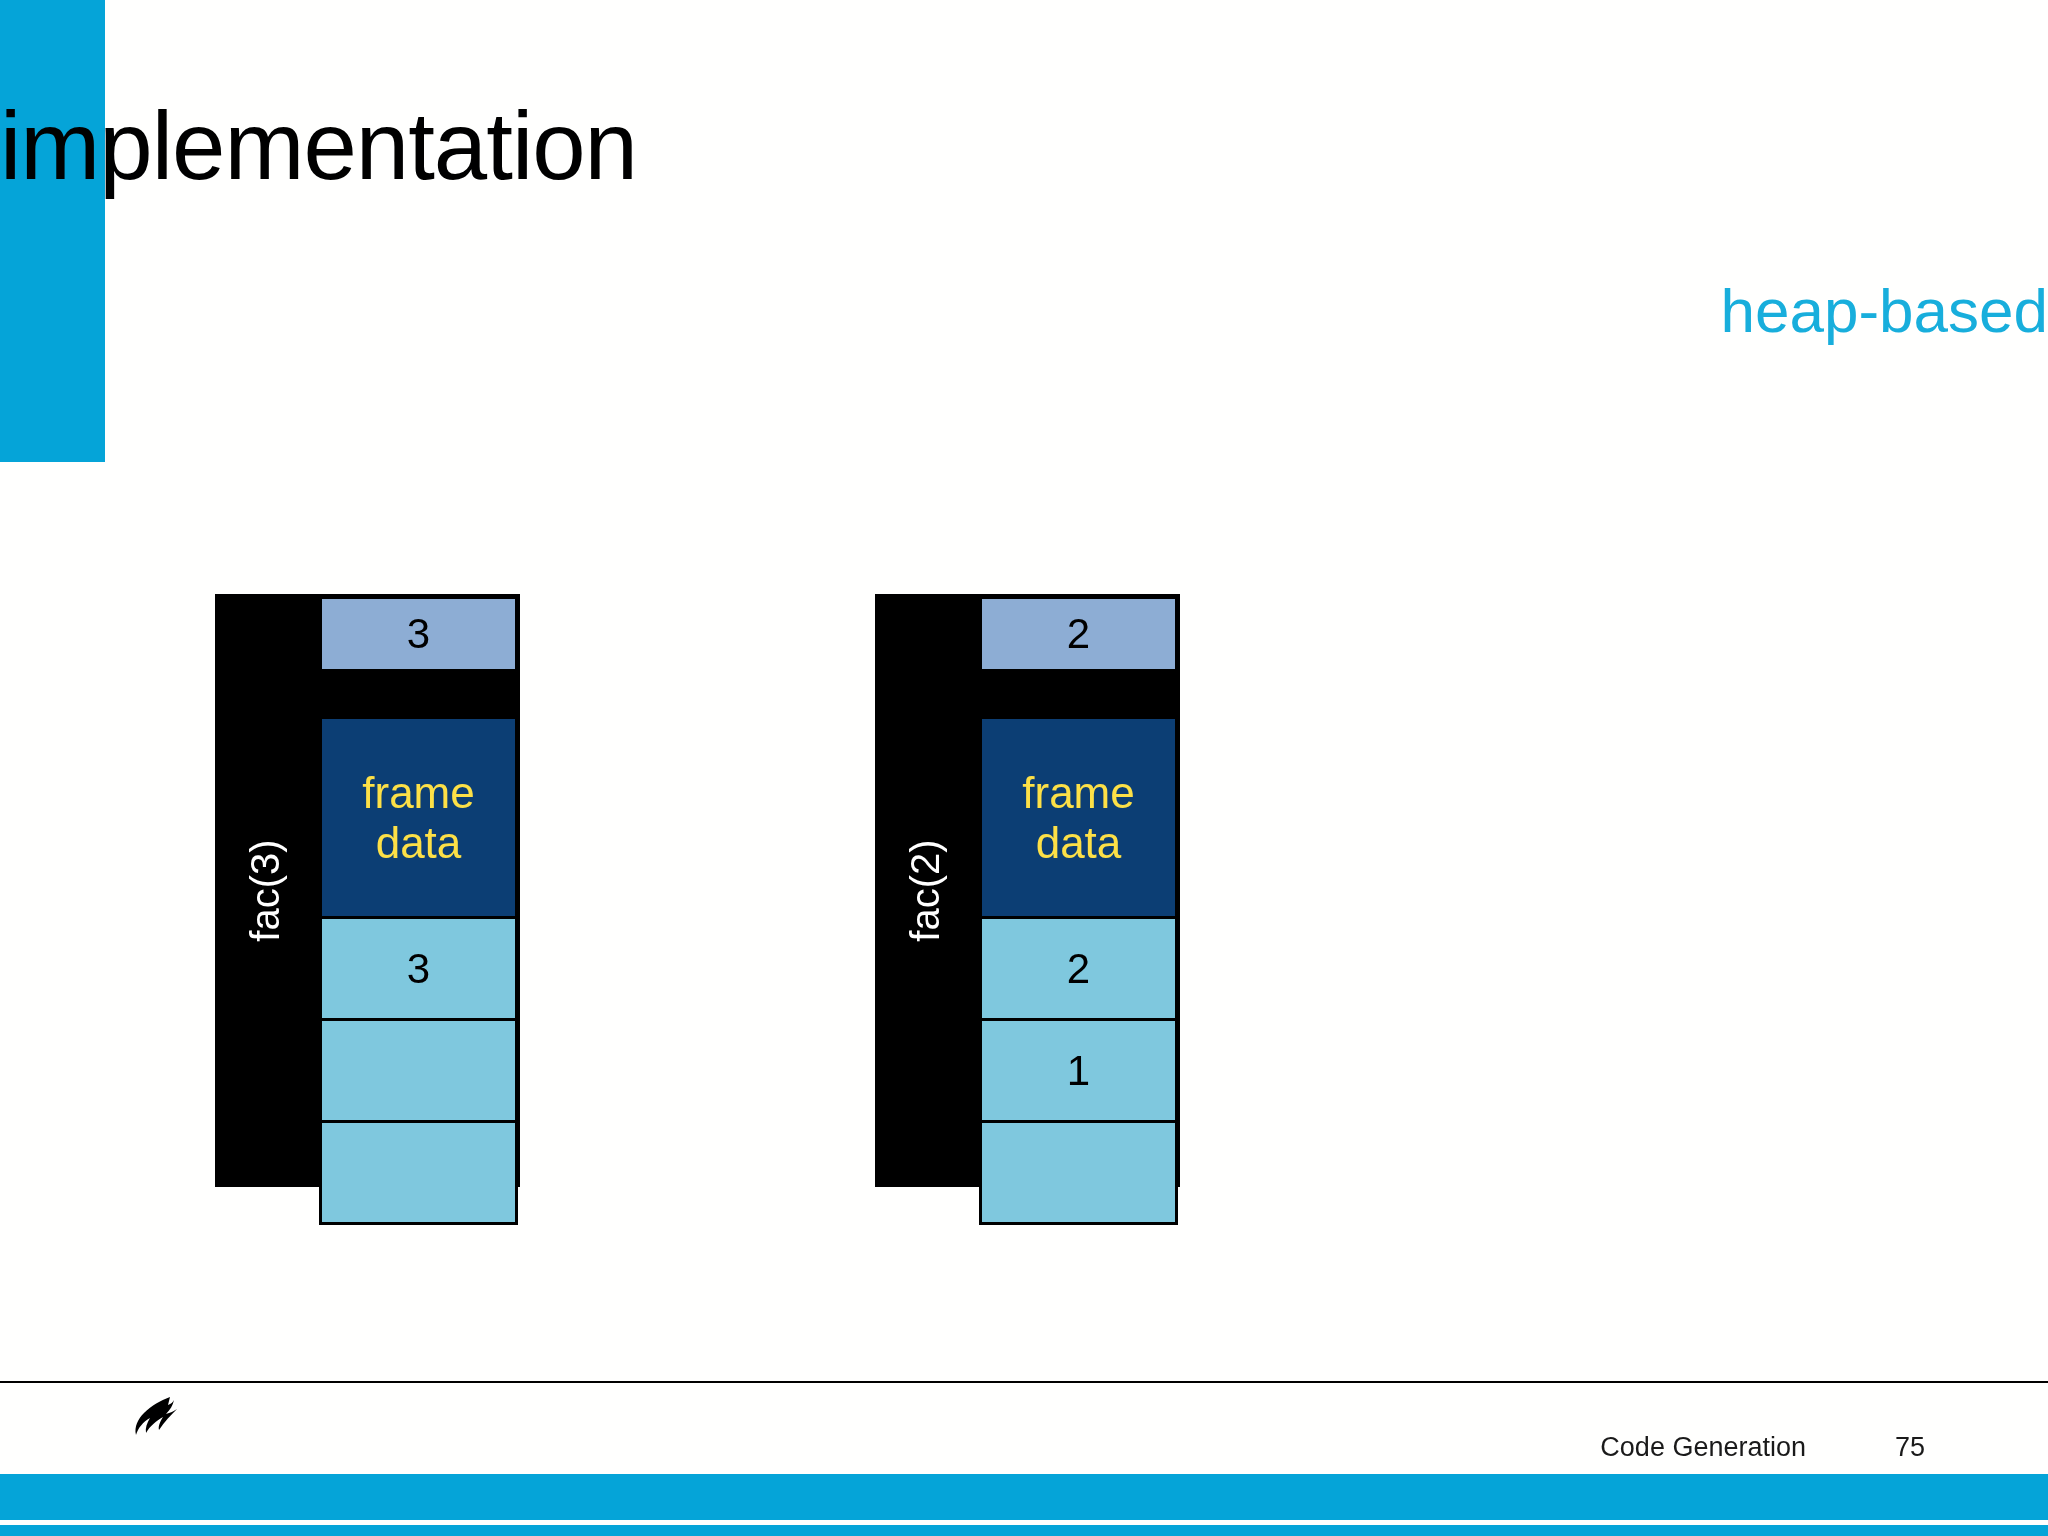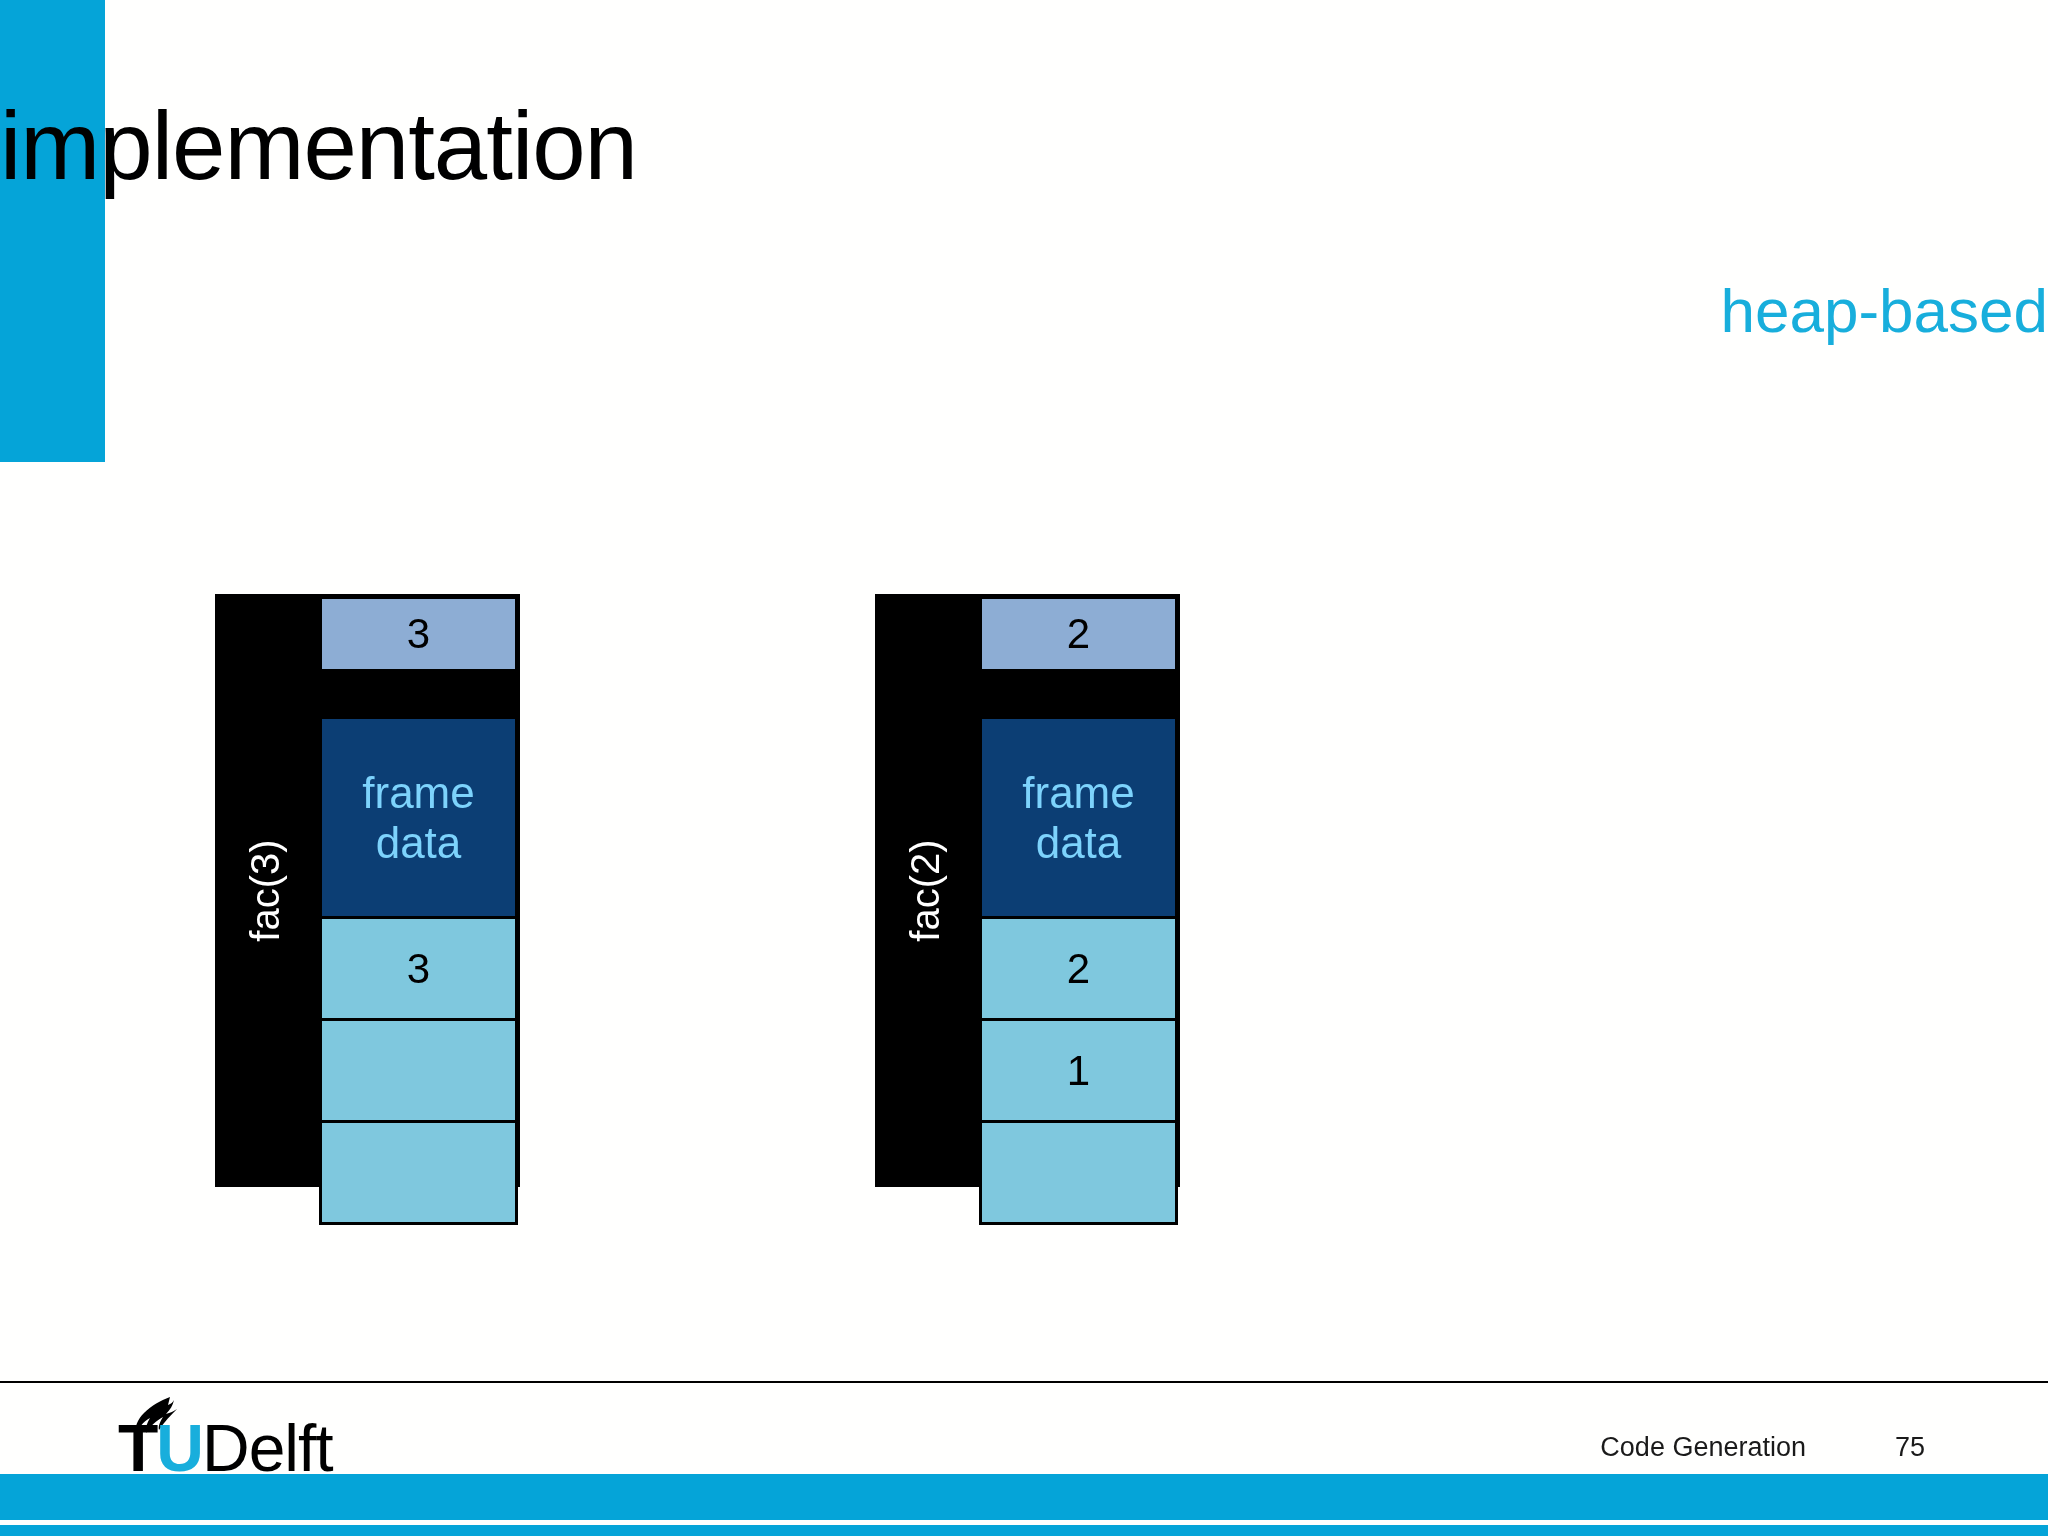--- a/index.html
+++ b/index.html
@@ -98,21 +98,21 @@
     align-items: center;
     justify-content: center;
     text-align: center;
     font-size: 42px;
     color: #000000;
   }
   .cell:first-child { margin-top: 0; }
   .cell.arg       { background: #8DADD4; flex: 0 0 76px; }
   .cell.framedata {
     background: #0C3E74;
-    color: #7dd3fc;
+    color: #fde047;
     flex: 0 0 203px;
     font-size: 44px;
     line-height: 1.12;
     margin-top: 44px;
   }
   .cell.slot      { background: #7FC8DE; flex: 0 0 105px; }
 
   
   .footer-rule {
     position: absolute;
@@ -246,21 +246,20 @@
   </div>
 
 </div>
 
 <div class="footer-rule"></div>
 
 <div class="logo">
   <svg class="logo-flame" viewBox="0 0 54 42">
     <path d="M40 2 C30 6, 22 10, 14 18 C8 24, 4 32, 6 40 C8 33, 13 27, 20 23 C17 28, 15 33, 16 38 C20 31, 26 26, 33 22 C30 27, 28 31, 29 35 C34 27, 41 20, 47 14 C44 16, 40 18, 36 19 C40 15, 43 10, 44 5 C43 7, 41 9, 38 10 Z" fill="#000000"></path>
   </svg>
-  <div class="logo-text"><span>T</span><span class="u">U</span><span class="delft">Delft</span></div>
 </div>
 
 <div class="footer-meta">
   <span class="fm-course">Code Generation</span>
   <span class="fm-page">75</span>
 </div>
 
 <div class="bottom-bar-a"></div>
 <div class="bottom-bar-b"></div>
 

